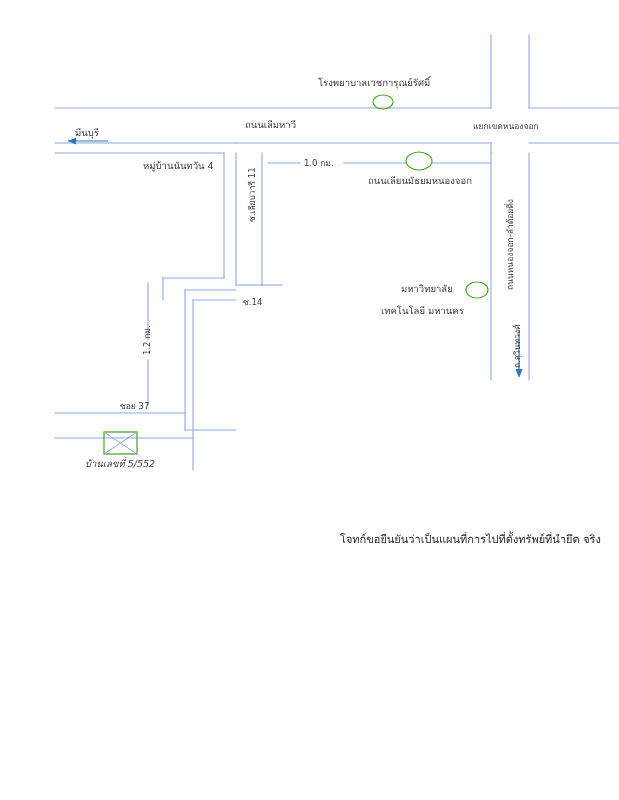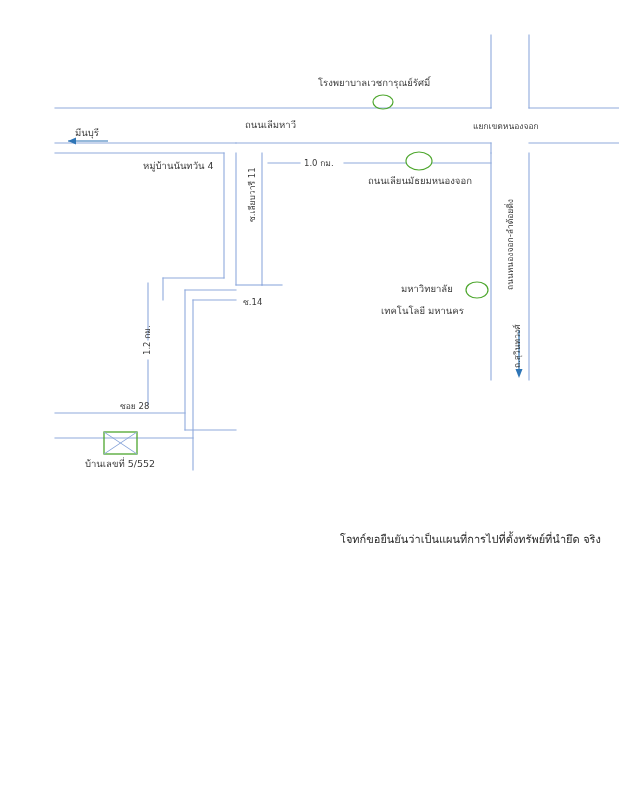--- a/index.html
+++ b/index.html
@@ -140,21 +140,21 @@
   <div class="lbl lbl-md" style="left:401px; top:284px;">มหาวิทยาลัย</div>
 
   <div class="lbl lbl-md" style="left:381px; top:306px;text-align:center;">เทคโนโลยี มหานคร</div>
 
   <div class="lbl lbl-sm rot-ccw" style="left:506px; top:290px;">ถนนหนองจอก-ลำต้อยติ่ง</div>
 
   <div class="lbl lbl-sm rot-ccw" style="left:513px; top:368px;">ถ.สุวินทวงศ์</div>
 
   <div class="lbl lbl-sm rot-ccw" style="left:143px; top:355px;">1.2 กม.</div>
 
-  <div class="lbl lbl-sm" style="left:120px; top:402px;">ซอย 28</div>
+  <div class="lbl lbl-sm" style="left:120px; top:402px;">ซอย 37</div>
 
-  <div class="lbl lbl-md" style="left:85px; top:459px;">บ้านเลขที่ 5/552</div>
+  <div class="lbl lbl-md" style="left:85px; top:459px;font-style:italic;">บ้านเลขที่ 5/552</div>
 
   <div class="sig-block">
     <div class="sig-line">โจทก์ขอยืนยันว่าเป็นแผนที่การไปที่ตั้งทรัพย์ที่นำยึด จริง</div>
   </div>
 
 </div>
 
 </body></html>

